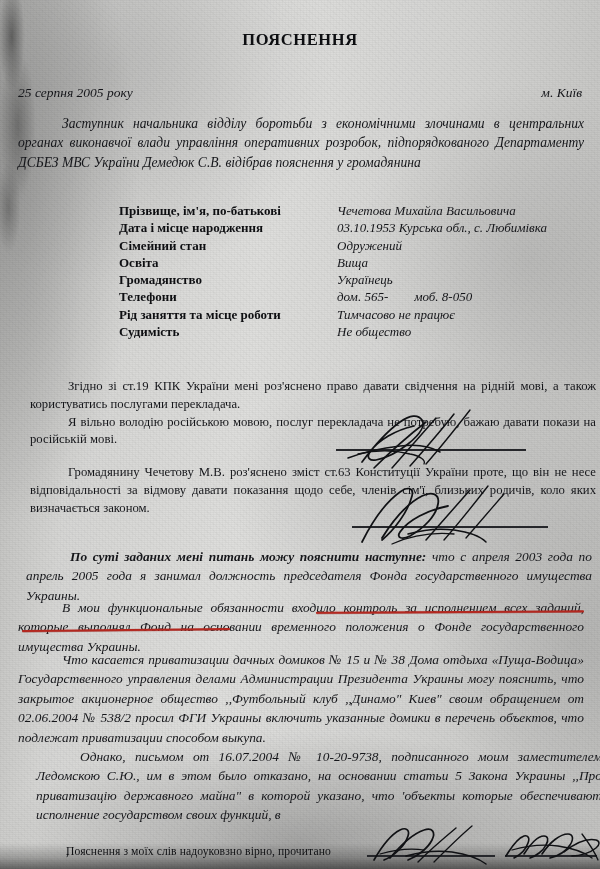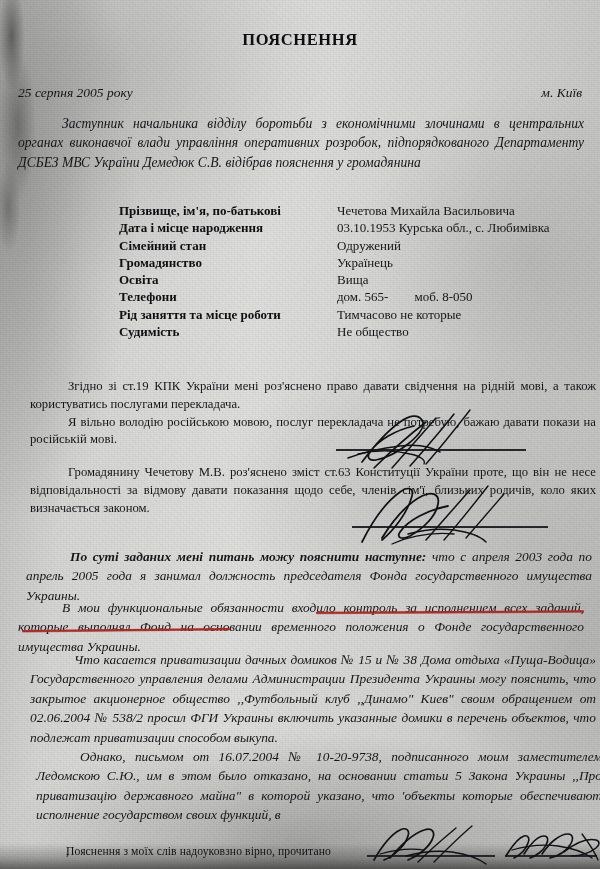--- a/index.html
+++ b/index.html
@@ -90,21 +90,21 @@
     font-size: 13px;
     line-height: 17.3px;
   }
   .fields .row { display: flex; }
   .fields .lbl {
     width: 218px;
     font-weight: bold;
     font-style: normal;
     color: #0e0f12;
   }
-  .fields .val { white-space: pre; }
+  .fields .val { font-style: italic; white-space: pre; }
 
   
   .upright {
     font-style: normal;
     font-size: 12.7px;
     line-height: 17.8px;
     text-align: justify;
     margin-left: 12px;
   }
   .upright .ind { display: inline-block; width: 38px; }
@@ -117,21 +117,21 @@
     font-style: italic;
     font-size: 13.4px;
     line-height: 19.4px;
     text-align: justify;
   }
   .body-it .ind { display: inline-block; width: 44px; }
   .body-it b { font-weight: bold; }
 
   .p-essence { left: 26px; top: 547px; width: 566px; }
   .p-duties  { left: 18px; top: 598px; width: 566px; }
-  .p-dachas  { left: 30px; top: 650px; width: 566px; }
+  .p-dachas  { left: 18px; top: 650px; width: 566px; }
   .p-letter  { left: 36px; top: 747px; width: 566px; }
 
   
   .redline {
     position: absolute;
     height: 2.4px;
     background: #b32820;
     border-radius: 2px;
     box-shadow: 0 .5px .6px rgba(150,30,25,.55);
   }
@@ -192,34 +192,34 @@
       </div>
       <div class="row">
         <span class="lbl">Дата і місце народження</span>
         <span class="val">03.10.1953 Курська обл., с. Любимівка</span>
       </div>
       <div class="row">
         <span class="lbl">Сімейний стан</span>
         <span class="val">Одружений</span>
       </div>
       <div class="row">
+        <span class="lbl">Освіта</span>
+        <span class="val">Вища</span>
+      </div>
+      <div class="row">
         <span class="lbl">Громадянство</span>
         <span class="val">Українець</span>
       </div>
       <div class="row">
-        <span class="lbl">Освіта</span>
-        <span class="val">Вища</span>
-      </div>
-      <div class="row">
         <span class="lbl">Телефони</span>
         <span class="val">дом. 565-        моб. 8-050</span>
       </div>
       <div class="row">
         <span class="lbl">Рід заняття та місце роботи</span>
-        <span class="val">Тимчасово не которые</span>
+        <span class="val">Тимчасово не працює</span>
       </div>
       <div class="row">
         <span class="lbl">Судимість</span>
         <span class="val">Не общество</span>
       </div>
     </div>
 
     <div class="blk upright p-lang">
       <span class="ind"></span><span>Згідно зі ст.19 КПК України мені роз'яснено право давати свідчення на рідній мові, а також користуватись послугами перекладача.</span><br>
       <span class="ind"></span><span>Я вільно володію російською мовою, послуг перекладача не потребую, бажаю давати покази на російській мові.</span>

